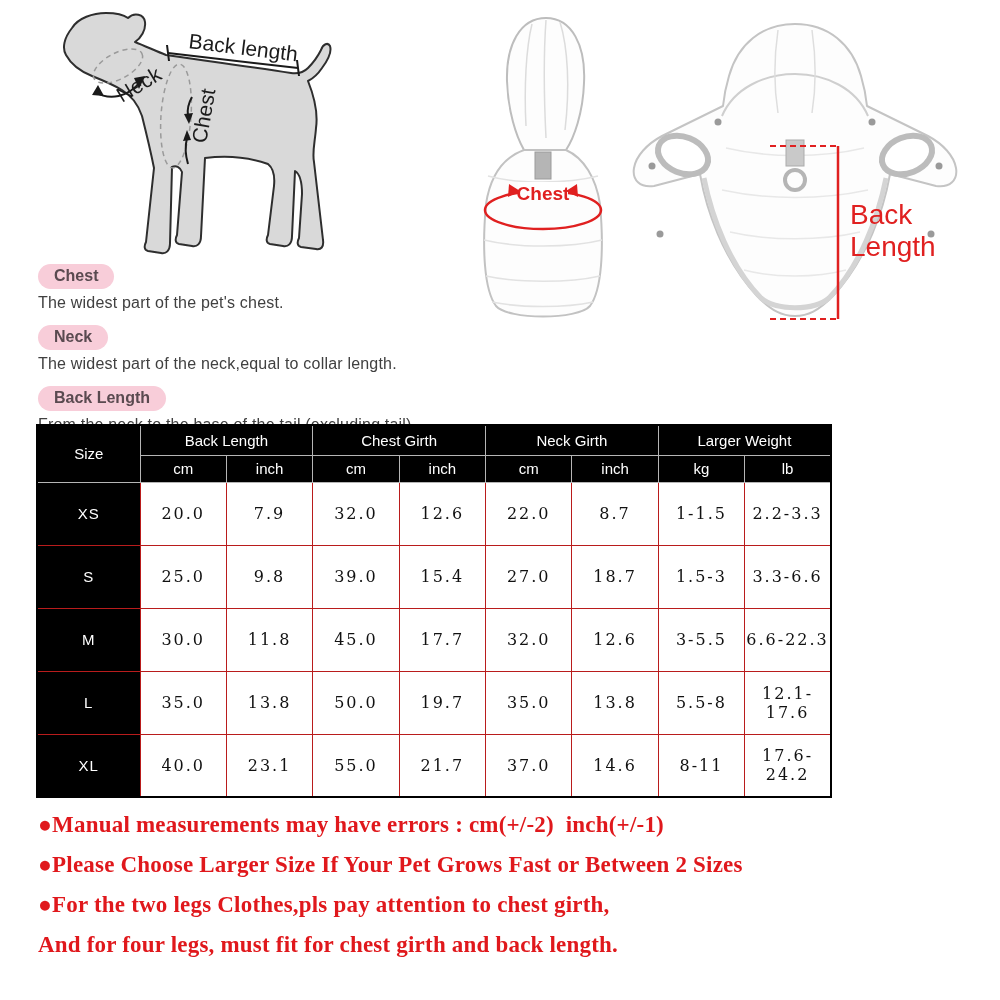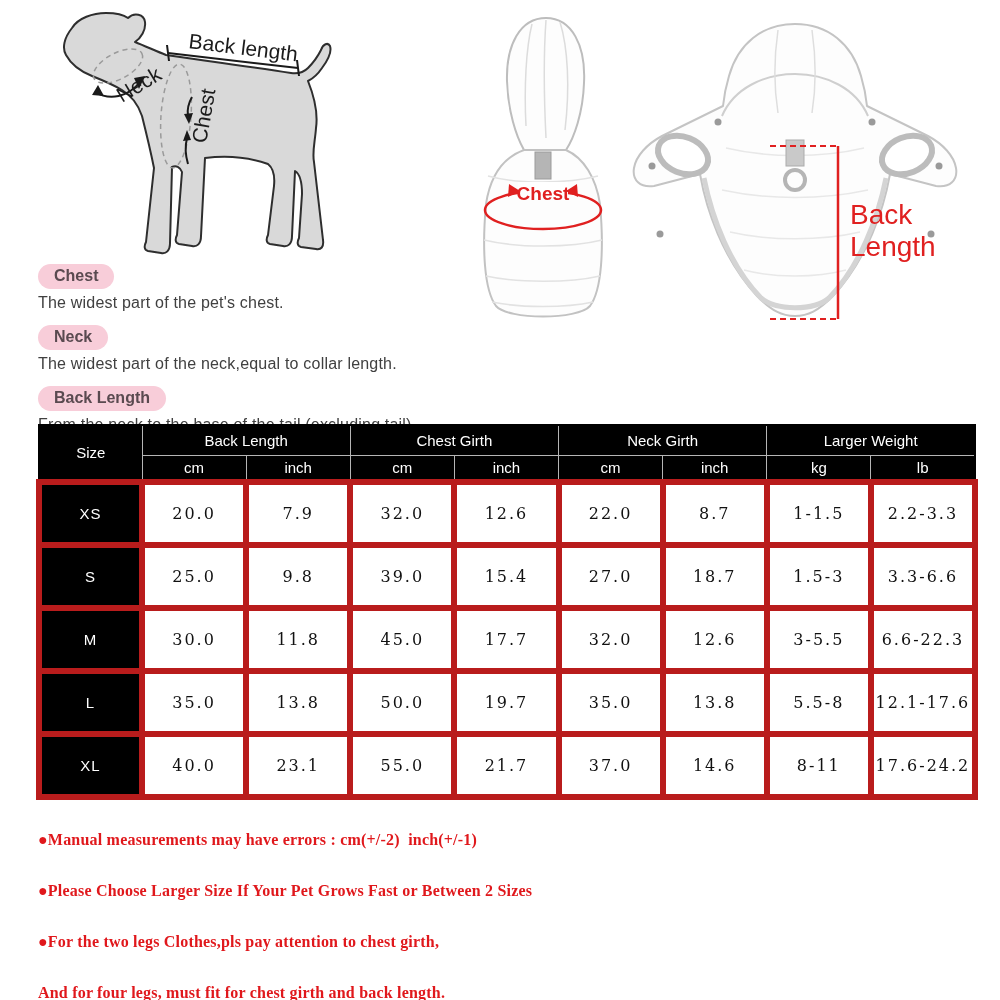--- a/index.html
+++ b/index.html
@@ -16,37 +16,37 @@
   .defs{position:absolute;left:38px;top:264px;width:460px;}
   .pill{display:inline-block;background:#f8cdd9;color:#5a4a50;font-weight:bold;
         font-size:16px;border-radius:13px;padding:3px 16px 4px;line-height:18px;}
   .def-text{font-size:16px;color:#404040;margin:5px 0 13px 0;letter-spacing:.2px;}
 
   
   .tolerance{position:absolute;left:636px;top:364px;font-family:"Liberation Serif",serif;
              font-weight:bold;font-size:24px;color:#e0181c;white-space:pre;}
 
   
-  .size-table{position:absolute;left:36px;top:424px;width:942px;border-collapse:collapse;
+  .size-table{position:absolute;left:36px;top:424px;width:796px;border-collapse:collapse;
               table-layout:fixed;border:2px solid #000;}
   .size-table th{background:#000;color:#fff;font-weight:normal;font-size:15px;
                  border:1px solid #b5b5b5;}
   .size-table thead tr.group-row{height:30px;}
   .size-table thead tr.sub-row{height:27px;}
   .size-table tbody tr{height:63px;}
-  .size-table td{border:6px solid #b91c1c;background:#fff;text-align:center;
+  .size-table td{border:1px solid #b91c1c;background:#fff;text-align:center;
                  font-family:"DejaVu Serif",serif;font-size:16px;color:#111;letter-spacing:2px;}
   .size-table td.size-cell{background:#000;color:#fff;font-family:"Liberation Sans",sans-serif;
                  font-size:15px;letter-spacing:1px;}
 
   
   .notes{position:absolute;left:38px;top:798px;width:940px;font-family:"Liberation Serif",serif;
          font-weight:bold;color:#e0181c;}
   .note-title{font-size:24px;margin-bottom:2px;}
-  .note-line{font-size:16px;margin-top:33px;white-space:pre-wrap;letter-spacing:.2px;}
+  .note-line{font-size:23px;margin-top:14px;white-space:pre-wrap;letter-spacing:.2px;}
 </style>
 </head>
 <body>
 
 <div class="canvas">
 
   <svg class="dog-fig" width="390" height="258" viewBox="0 0 390 258">
     <path d="M 18,51 C 14,44 16,34 24,24 C 30,14 45,9 58,9 C 68,9 76,11 80,14
          C 86,8 96,10 97,18 C 98,26 93,34 87,38 C 97,42 108,47 118,51
          C 160,57 205,63 243,69 C 250,70 256,68 260,64

